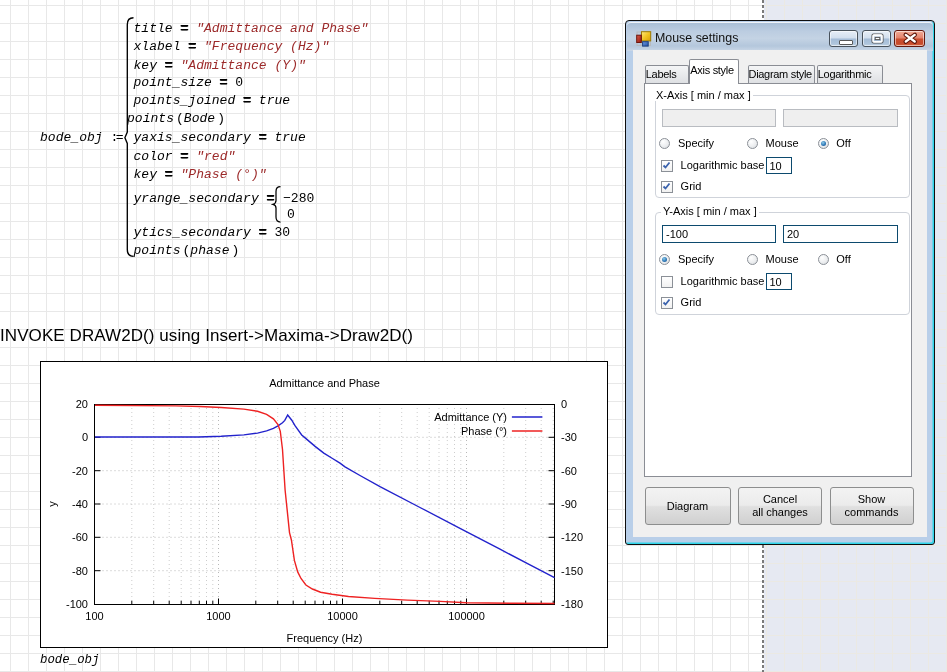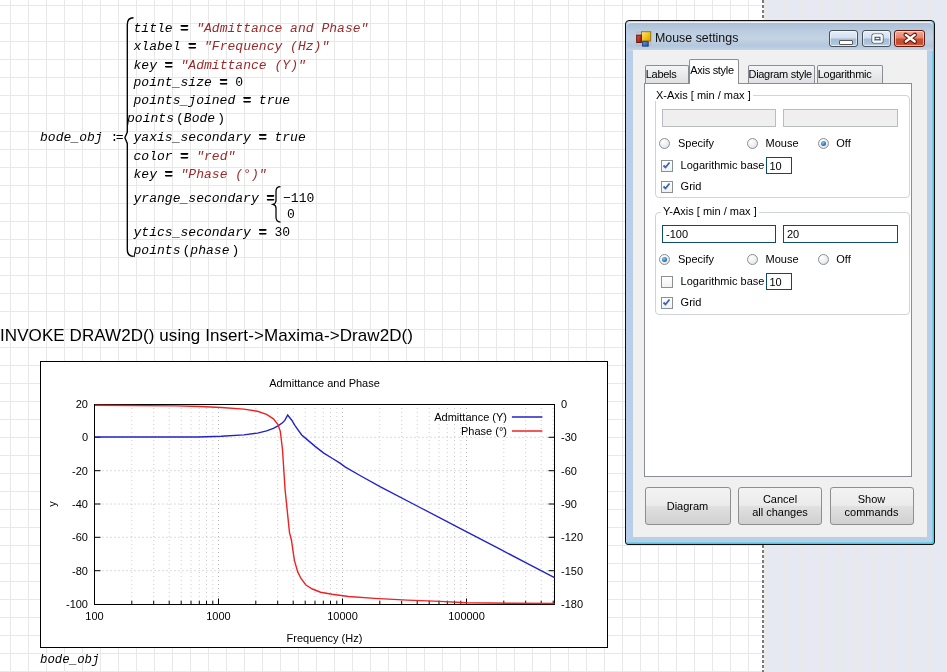--- a/index.html
+++ b/index.html
@@ -77,21 +77,21 @@
 <div class="math" style="left:133.5px;top:75.3px;">point_size <b>=</b> <span class="u">0</span></div>
 <div class="math" style="left:133.5px;top:93px;">points_joined <b>=</b> true</div>
 <div class="math" style="left:127px;top:111.4px;text-align:right;">points<span class="u" style="margin-left:2px;">(</span>Bode<span class="u" style="margin-left:2px;">)</span></div>
 <div class="math" style="left:133.5px;top:130.3px;">yaxis_secondary <b>=</b> true</div>
 <div class="math" style="left:133.5px;top:148.6px;">color <b>=</b> <span class="s">"red"</span></div>
 <div class="math" style="left:133.5px;top:166.9px;">key <b>=</b> <span class="s">"Phase (°)"</span></div>
 <div class="math" style="left:133.5px;top:190.7px;">yrange_secondary <b>=</b></div>
 <svg style="position:absolute;left:271px;top:186px;" width="14" height="38">
 <path d="M 9.5 0.7 Q 5 0.7 5 5.5 L 5 14.5 Q 5 17.5 2 18.3 Q 5 19.1 5 22 L 5 31 Q 5 36 9.5 36" fill="none" stroke="#000" stroke-width="1.25"></path>
 </svg>
-<div class="math" style="left:283px;top:190.7px;"><span class="u">−110</span></div>
+<div class="math" style="left:283px;top:190.7px;"><span class="u">−280</span></div>
 <div class="math" style="left:287px;top:207.4px;"><span class="u">0</span></div>
 <div class="math" style="left:133.5px;top:225.2px;">ytics_secondary <b>=</b> <span class="u">30</span></div>
 <div class="math" style="left:133.5px;top:242.9px;">points<span class="u" style="margin-left:2px;">(</span>phase<span class="u" style="margin-left:2px;">)</span></div>
 
 <div id="invoke">INVOKE DRAW2D() using Insert-&gt;Maxima-&gt;Draw2D()</div>
 
 <svg id="plot" style="position:absolute;left:40px;top:361px;" width="568" height="287" font-family="Liberation Sans, sans-serif" font-size="11px">
 <rect x="0.5" y="0.5" width="567" height="286" fill="#ffffff" stroke="#000"></rect>
 <g id="grid-minor" stroke="#cdcdcd" stroke-width="1" stroke-dasharray="1,3">
 <line x1="91.8" y1="43" x2="91.8" y2="243"></line>

